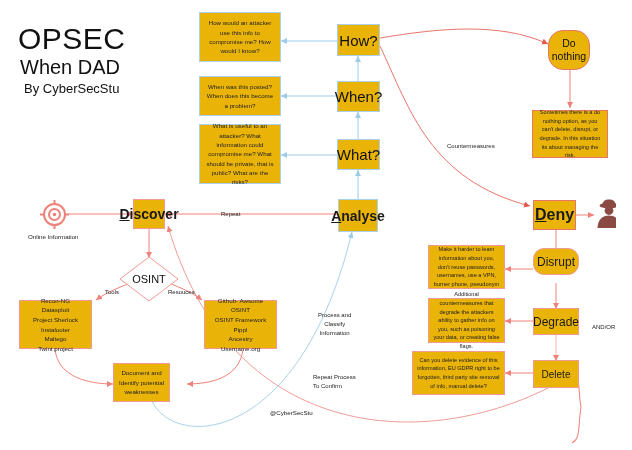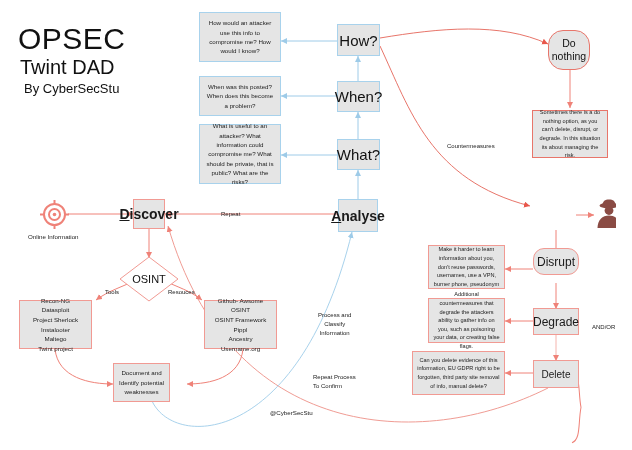--- a/index.html
+++ b/index.html
@@ -45,21 +45,21 @@
     white-space: nowrap;
   }
   
   .node {
     position: absolute;
     box-sizing: border-box;
     display: flex;
     align-items: center;
     justify-content: center;
     text-align: center;
-    background: #e5e5e5;
+    background: #eab308;
   }
   .node-blue {
     border: 1px solid #a8d2ec;
     color: #1a1a1a;
   }
   .node-red {
     border: 1px solid #f19a93;
     color: #1a1a1a;
   }
   .node-red-strong {
@@ -194,21 +194,21 @@
 
       <path d="M163,280 C179,288 189,290 202,300" stroke="#ef8278" marker-end="url(#arrRed)"></path>
 
       <path d="M55,349 C58,378 90,384 113,384" stroke="#ef8278" marker-end="url(#arrRed)"></path>
 
       <path d="M243,349 C240,378 210,384 187,384" stroke="#ef8278" marker-end="url(#arrRed)"></path>
     </g>
   </svg>
 
   <div class="title-main">OPSEC</div>
-  <div class="title-sub">Twint DAD</div>
+  <div class="title-sub">When DAD</div>
   <div class="title-by">By CyberSecStu</div>
 
   <div class="node node-blue qbox" style="left:199px; top:12px; width:82px; height:50px;">How would an attacker use this info to compromise me? How would I know?</div>
 
   <div class="node node-blue qbox" style="left:199px; top:76px; width:82px; height:40px;">When was this posted? When does this become a problem?</div>
 
   <div class="node node-blue qbox" style="left:199px; top:124px; width:82px; height:60px;">What is useful to an attacker? What information could compromise me? What should be private, that is public? What are the risks?</div>
 
   <div class="node node-blue bigq" style="left:337px; top:24px; width:43px; height:32px;">How?</div>
 
@@ -217,20 +217,23 @@
   <div class="node node-blue bigq" style="left:337px; top:139px; width:43px; height:31px;">What?</div>
 
   <div class="node node-red stage-label" style="left:133px; top:199px; width:32px; height:30px;">
     <span><u>D</u><span>iscover</span></span>
   </div>
 
   <div class="node node-blue stage-label" style="left:338px; top:199px; width:40px; height:33px;">
     <span><u>A</u><span>nalyse</span></span>
   </div>
 
+  <div class="node node-red-strong" style="left:533px; top:200px; width:43px; height:30px; font-size:16px; font-weight:bold;">
+    <span><u>D</u><span>eny</span></span>
+  </div>
 
   <div class="node node-red-strong donothing" style="left:548px; top:30px; width:42px; height:40px;border-radius:15px;">Do nothing</div>
 
   <div class="node node-red-strong notebox" style="left:532px; top:110px; width:76px; height:48px;">Sometimes there is a do nothing option, as you can't delete, disrupt, or degrade. In this situation its about managing the risk.</div>
 
   <div class="node node-red" style="left:533px; top:248px; width:46px; height:27px; font-size:12px;border-radius:11px;">Disrupt</div>
 
   <div class="node node-red" style="left:533px; top:308px; width:46px; height:27px; font-size:12px;">Degrade</div>
 
   <div class="node node-red" style="left:533px; top:360px; width:46px; height:28px; font-size:10px;">Delete</div>

